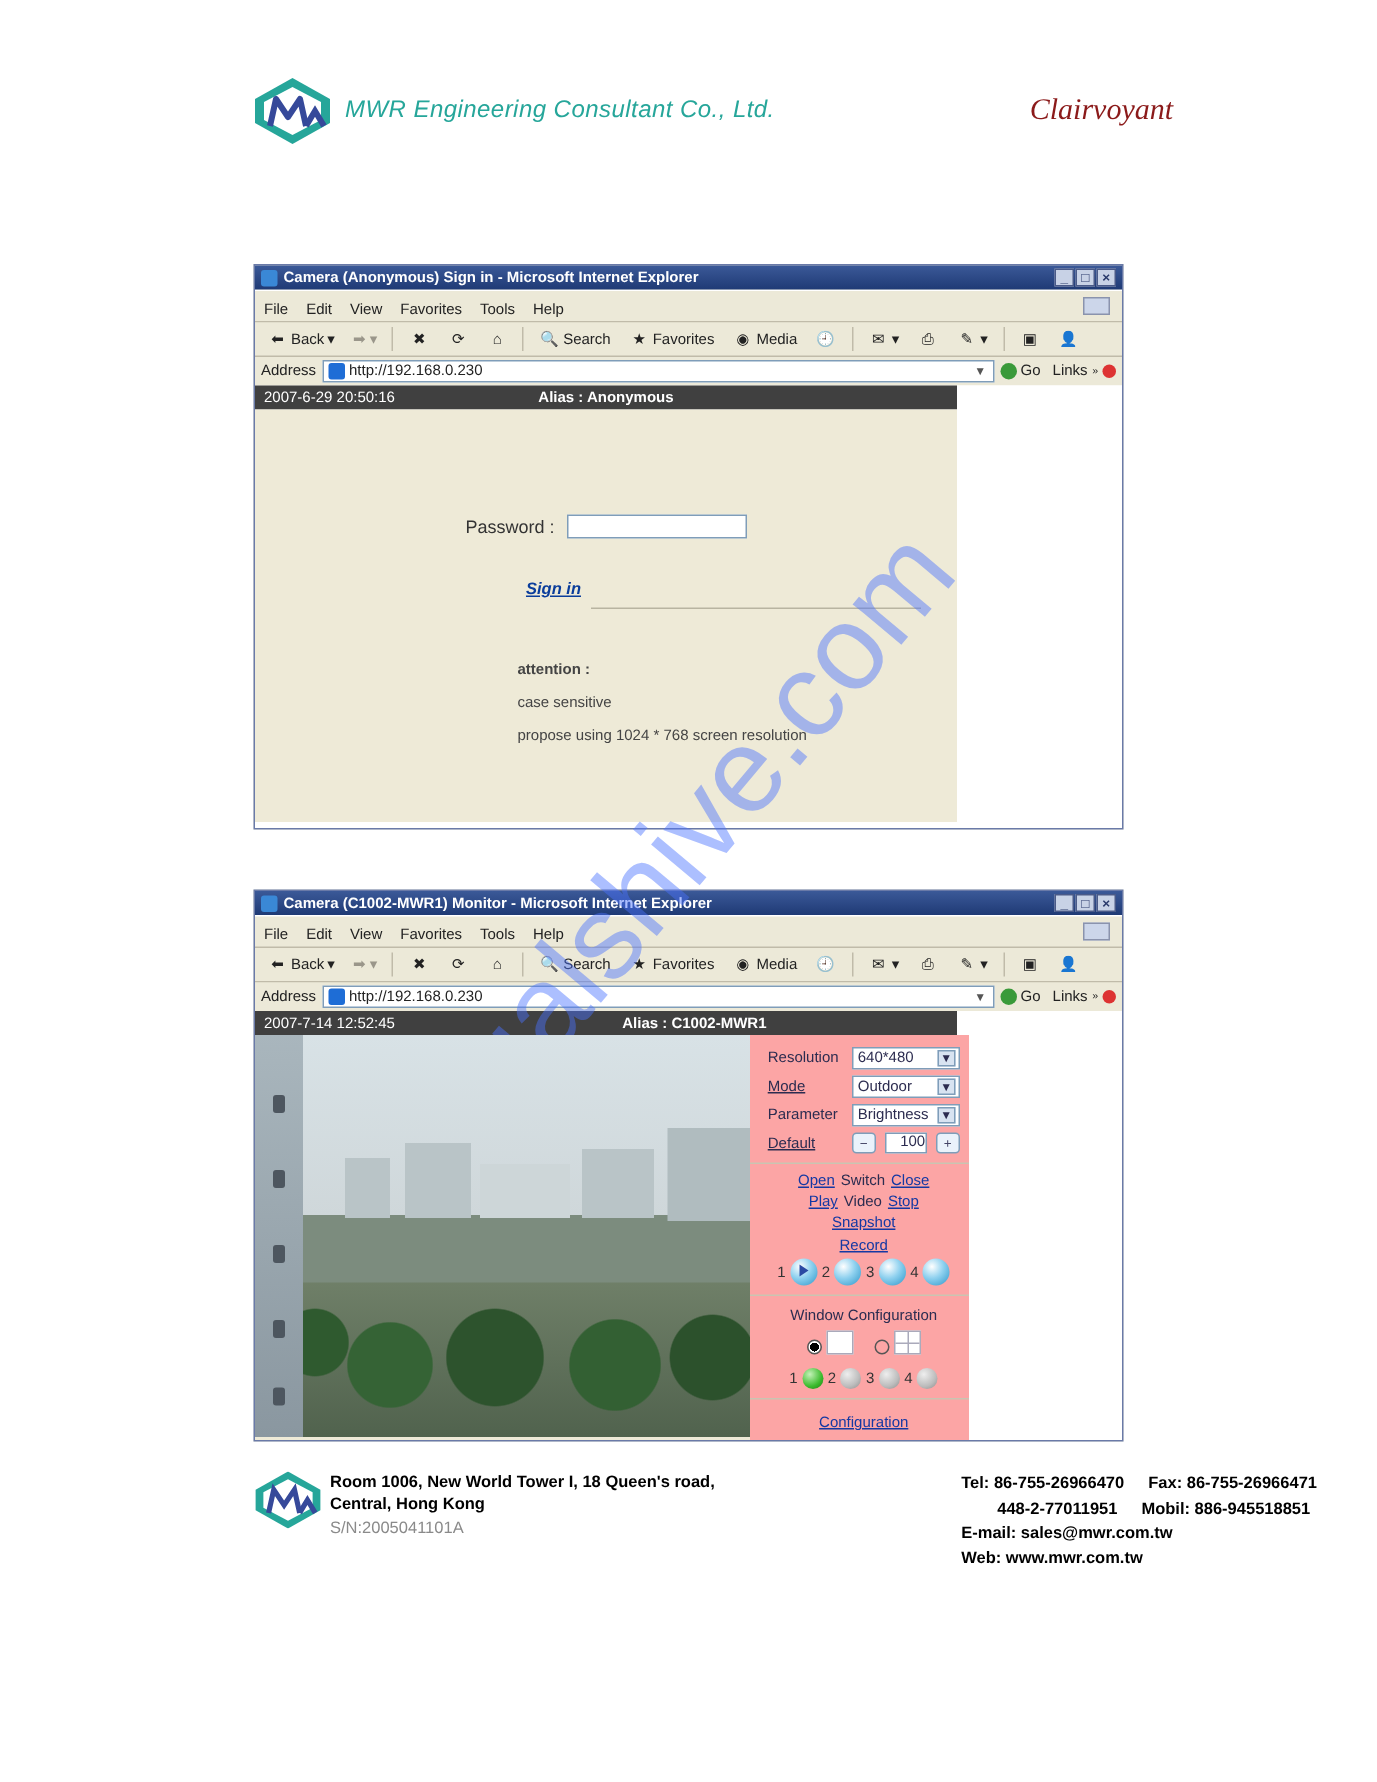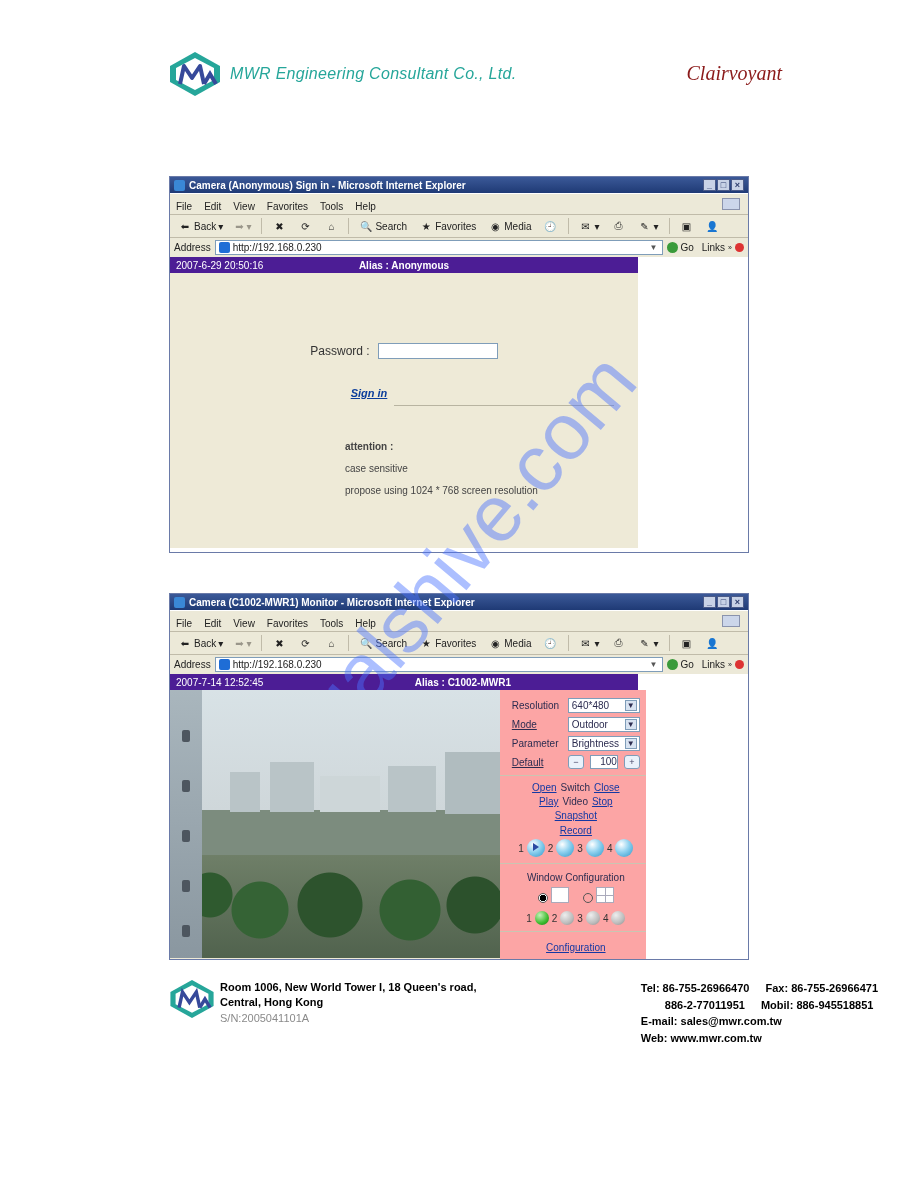--- a/index.html
+++ b/index.html
@@ -37,21 +37,21 @@
   .go-btn{ display:flex; align-items:center; gap:2px;}
   .go-btn .g-ico{ width:11px;height:11px;border-radius:50%;background:#3a9a3a;}
   .links-chunk{ display:flex; align-items:center; gap:3px;}
   .links-chunk .ant{ width:9px; height:9px; border-radius:50%; background:#d33;}
   .ie-right-logo{ width:22px; height:16px; display:flex; align-items:center; justify-content:center; background:#ece9d8;}
   .ie-right-logo .flag{ width:18px; height:12px; background:#ccd6ea; border:1px solid #8a93ad;}
   .title-bar-wrap{ display:flex;}
   .title-bar-wrap .title-bar{ flex:1;}
   
   .content-area{ background:#fff; }
-  .cam-header{ height:16px; background:#4c1d95; color:#fff; display:flex; align-items:center; font-size:10px;}
+  .cam-header{ height:16px; background:#404040; color:#fff; display:flex; align-items:center; font-size:10px;}
   .cam-header .left{ padding-left:6px; width:38%;}
   .cam-header .center{ flex:1; text-align:center; font-weight:bold;}
   
   .login-body{ background:#eeead7; height:275px; display:flex; flex-direction:column; padding:70px 0 0 0;}
   .login-center{ display:flex; flex-direction:column; align-items:center; gap:28px;}
   .pw-row{ display:flex; align-items:center; gap:8px;}
   .pw-lbl{ font-size:12px; color:#333;}
   .pw-input{ width:120px; height:16px; background:#fff; border:1px solid #7f9db9;}
   .signin{ color:#0a3d9b; text-decoration:underline; font-size:11px; font-weight:bold; margin-left:-70px;font-style:italic;}
   .login-divider{ width:220px; height:1px; background:#b8b4a1; margin:6px 0 0 0; align-self:center; margin-left:200px;}
@@ -470,21 +470,21 @@
       <div>Central, Hong Kong</div>
       <div class="sn">S/N:2005041101A</div>
     </div>
   </div>
   <div class="foot-contact">
     <div class="row">
       <span>Tel: 86-755-26966470</span>
       <span>Fax: 86-755-26966471</span>
     </div>
     <div class="row">
-      <span style="margin-left:24px;">886-2-77011951</span>
+      <span style="margin-left:24px;">448-2-77011951</span>
       <span>Mobil: 886-945518851</span>
     </div>
     <div>E-mail: sales@mwr.com.tw</div>
     <div>Web: www.mwr.com.tw</div>
   </div>
 </div>
 
 </div>
 
 </body></html>

